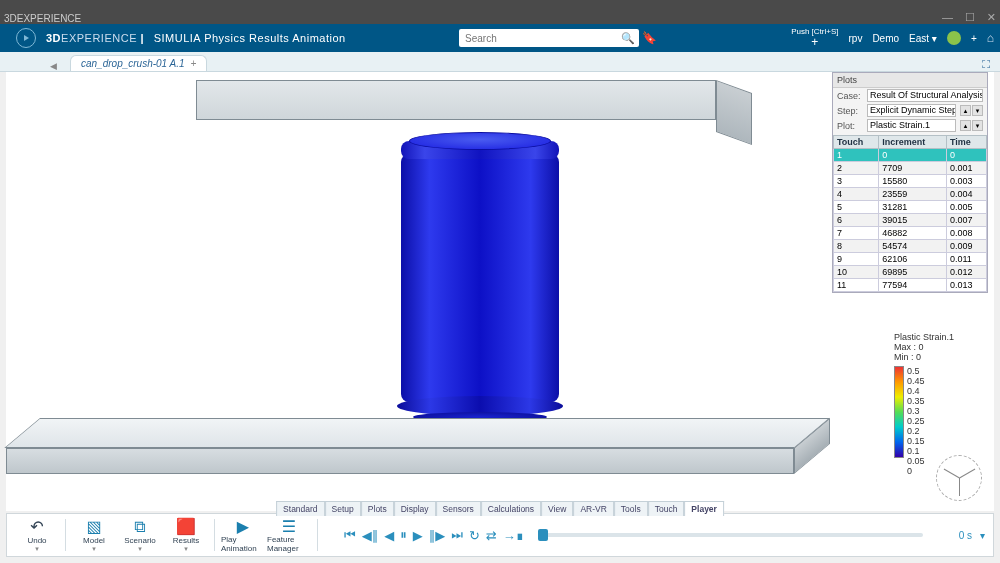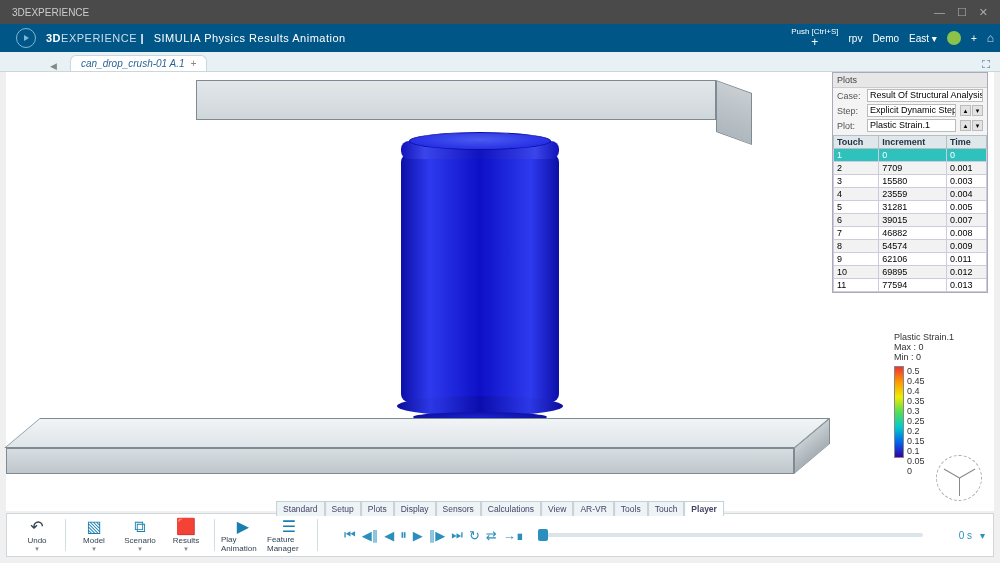--- a/index.html
+++ b/index.html
@@ -1,18 +1,18 @@
 <!DOCTYPE html>
 <html><head>
 <meta charset="utf-8">
 <style>
 * { box-sizing: border-box; margin: 0; padding: 0; font-family: Arial, sans-serif; }
 body { width: 1000px; height: 563px; overflow: hidden; background: #f0f0f0; position: relative; }
 
-.titlebar { height: 24px; background: #4a4a4a; color: #ccc; display: flex; align-items: center; padding: 0 12px; font-size: 10px; }
+.titlebar { height: 24px; background: #4a4a4a; color: #ccc; display: flex; align-items: flex-end; padding: 0 4px; font-size: 10px; }
 .titlebar .wincontrols { margin-left: auto; display: flex; gap: 12px; color: #aaa; font-size: 11px; }
 .titlebar .wincontrols span { cursor: pointer; }
 
 .header { height: 28px; background: #005686; display: flex; align-items: center; color: white; padding: 0 6px; font-size: 11px; }
 .header .compass { width: 40px; height: 22px; display: flex; align-items: center; justify-content: center; position: relative; }
 .header .compass-ring { width: 20px; height: 20px; border: 1px solid #7fb8d6; border-radius: 50%; display: flex; align-items: center; justify-content: center; }
 .header .compass-play { width: 0; height: 0; border-left: 5px solid #7fb8d6; border-top: 3px solid transparent; border-bottom: 3px solid transparent; margin-left: 1px; }
 .header .brand { font-weight: bold; letter-spacing: .5px; }
 .header .brand .exp { color: #cde; font-weight: normal; }
 .header .brand .sim { font-weight: normal; margin-left: 6px; }
@@ -110,20 +110,25 @@
 
 <div class="header">
   <div class="compass">
     <div class="compass-ring">
         <div class="compass-play"></div>
       </div>
   </div>
   <span class="brand">
     <span>3D</span><span class="exp">EXPERIENCE</span><span> | </span><span class="sim"><span>SIMULIA</span><span> Physics Results Animation</span></span>
   </span>
+  <div class="search">
+    <input placeholder="Search" style="">
+    <span class="mag">🔍</span>
+    <span class="tag-icon">🔖</span>
+  </div>
   <div class="right-cluster">
     <div class="plus">
         <span>Push [Ctrl+S]</span>
         <span class="p">+</span>
       </div>
     <span>rpv</span>
     <span>Demo</span>
     <span><span>East</span> ▾</span>
     <div class="green-dot"></div>
     <span>+</span>

